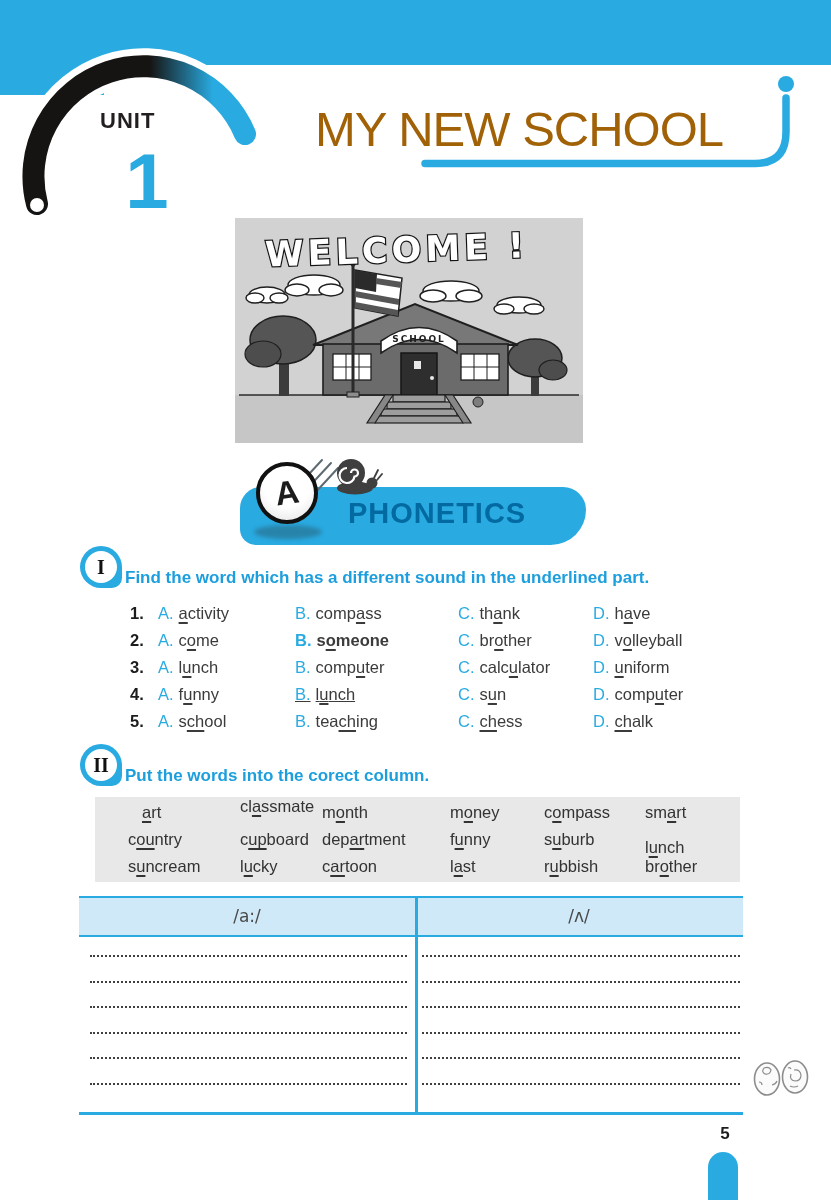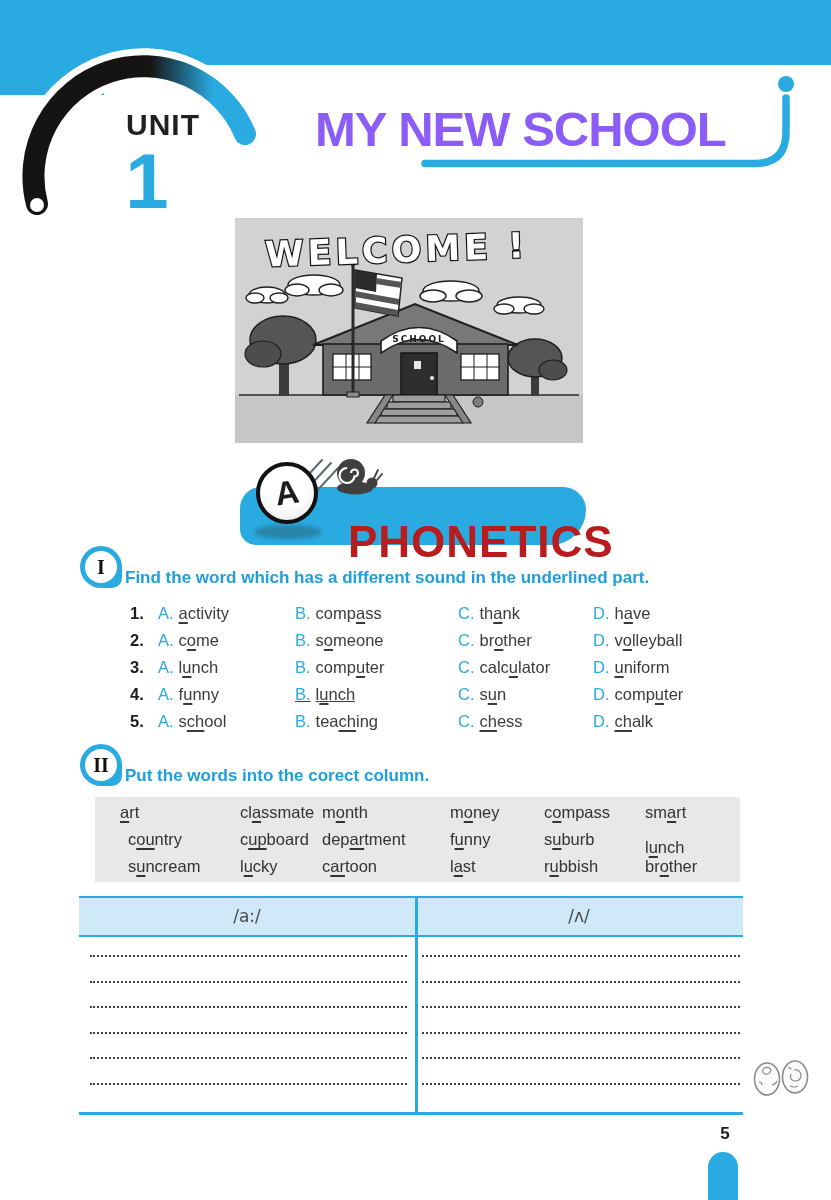--- a/index.html
+++ b/index.html
@@ -4,35 +4,35 @@
 <style>
   html,body{margin:0;padding:0;background:#fff;}
   #page{position:relative;width:831px;height:1200px;background:#fff;overflow:hidden;
         font-family:"Liberation Sans",sans-serif;}
   .abs{position:absolute;}
 
   
   .top-bar{left:0;top:0;width:831px;height:65px;background:#29ABE2;}
   .top-bar-left{left:0;top:0;width:104px;height:95px;background:#29ABE2;}
   .unit-arc{left:0;top:0;pointer-events:none;}
-  .unit-label{left:100px;top:108px;width:100px;text-align:right;font-size:30px;font-weight:800;
+  .unit-label{left:100px;top:108px;width:100px;text-align:left;font-size:22px;font-weight:800;
               letter-spacing:1px;color:#231f20;}
   .unit-number{left:117px;top:142px;width:60px;text-align:center;font-size:78px;font-weight:800;
                color:#29ABE2;line-height:1;}
-  .page-title{left:315px;top:101px;font-size:49px;font-weight:700;letter-spacing:-1px;color:#8b5cf6;
+  .page-title{left:315px;top:101px;font-size:49px;font-weight:400;letter-spacing:-1px;color:#a16207;
               white-space:nowrap;}
   .title-flourish{left:415px;top:65px;}
 
   
   .welcome{left:235px;top:218px;width:348px;height:225px;}
 
   
   .banner{left:240px;top:487px;width:346px;height:58px;background:#29ABE2;
           border-radius:24px 26px 40px 18px;}
-  .banner-title{left:348px;top:497px;font-size:44px;font-weight:800;letter-spacing:1px;color:#b91c1c;margin-top:20px;}
+  .banner-title{left:348px;top:497px;font-size:29px;font-weight:800;letter-spacing:1px;color:#0369a1;}
   .a-shadow{left:254px;top:525px;width:68px;height:14px;background:rgba(40,40,40,.30);
             border-radius:50%;filter:blur(2px);}
   .a-circle{left:256px;top:462px;width:54px;height:54px;background:radial-gradient(circle at 50% 32%,#ffffff 52%,#e2e2e2 100%);
             border:4px solid #111;border-radius:50%;display:flex;align-items:center;justify-content:center;}
   .a-circle span{font-size:33px;font-weight:800;color:#1c1c1c;transform:rotate(-8deg);}
   .snail{left:292px;top:452px;}
 
   
   .badge{width:42px;height:42px;background:#29ABE2;border-radius:50% 50% 10px 50%;}
   .badge::before{content:"";position:absolute;left:5px;top:5px;right:5px;bottom:5px;background:#fff;border-radius:50%;}
@@ -210,21 +210,21 @@
       <div class="q-row" style="top: 0px;">
         <span class="q-num">1.</span>
         <span class="q-opt" style="left: 28px;"><span class="opt-letter">A.</span><span><u>a</u>ctivity</span></span>
         <span class="q-opt" style="left: 165px;"><span class="opt-letter">B.</span><span>comp<u>a</u>ss</span></span>
         <span class="q-opt" style="left: 328px;"><span class="opt-letter">C.</span><span>th<u>a</u>nk</span></span>
         <span class="q-opt" style="left: 463px;"><span class="opt-letter">D.</span><span>h<u>a</u>ve</span></span>
       </div>
       <div class="q-row" style="top: 27px;">
         <span class="q-num">2.</span>
         <span class="q-opt" style="left: 28px;"><span class="opt-letter">A.</span><span>c<u>o</u>me</span></span>
-        <span class="q-opt" style="left: 165px;"><span class="opt-letter">B.</span><span>s<u>o</u>meone</span></span>
+        <span class="q-opt" style="left: 165px; font-weight: bold;"><span class="opt-letter">B.</span><span>s<u>o</u>meone</span></span>
         <span class="q-opt" style="left: 328px;"><span class="opt-letter">C.</span><span>br<u>o</u>ther</span></span>
         <span class="q-opt" style="left: 463px;"><span class="opt-letter">D.</span><span>v<u>o</u>lleyball</span></span>
       </div>
       <div class="q-row" style="top: 54px;">
         <span class="q-num">3.</span>
         <span class="q-opt" style="left: 28px;"><span class="opt-letter">A.</span><span>l<u>u</u>nch</span></span>
         <span class="q-opt" style="left: 165px;"><span class="opt-letter">B.</span><span>comp<u>u</u>ter</span></span>
         <span class="q-opt" style="left: 328px;"><span class="opt-letter">C.</span><span>calc<u>u</u>lator</span></span>
         <span class="q-opt" style="left: 463px;"><span class="opt-letter">D.</span><span><u>u</u>niform</span></span>
       </div>
@@ -242,22 +242,22 @@
         <span class="q-opt" style="left: 328px;"><span class="opt-letter">C.</span><span><u>ch</u>ess</span></span>
         <span class="q-opt" style="left: 463px;"><span class="opt-letter">D.</span><span><u>ch</u>alk</span></span>
       </div>
     </div>
 
   <div class="abs badge badge-2">
     <span>II</span>
   </div>
   <div class="abs instruction instr-2">Put the words into the corect column.</div>
   <div class="abs word-bank">
-      <span class="wb-word" style="left: 25px; top: 6px;"><u>a</u>rt</span>
-      <span class="wb-word" style="left: 145px; top: 6px;">cl<u>a</u>ssmate</span>
+      <span class="wb-word" style="left: 47px; top: 6px;"><u>a</u>rt</span>
+      <span class="wb-word" style="left: 145px; top: 0;">cl<u>a</u>ssmate</span>
       <span class="wb-word" style="left: 227px; top: 6px;">m<u>o</u>nth</span>
       <span class="wb-word" style="left: 355px; top: 6px;">m<u>o</u>ney</span>
       <span class="wb-word" style="left: 449px; top: 6px;">c<u>o</u>mpass</span>
       <span class="wb-word" style="left: 550px; top: 6px;">sm<u>a</u>rt</span>
       <span class="wb-word" style="left: 33px; top: 33px;">c<u>ou</u>ntry</span>
       <span class="wb-word" style="left: 145px; top: 33px;">c<u>up</u>board</span>
       <span class="wb-word" style="left: 227px; top: 33px;">dep<u>ar</u>tment</span>
       <span class="wb-word" style="left: 355px; top: 33px;">f<u>u</u>nny</span>
       <span class="wb-word" style="left: 449px; top: 33px;">s<u>u</u>burb</span>
       <span class="wb-word" style="left: 550px; top: 41px;">l<u>u</u>nch</span>

